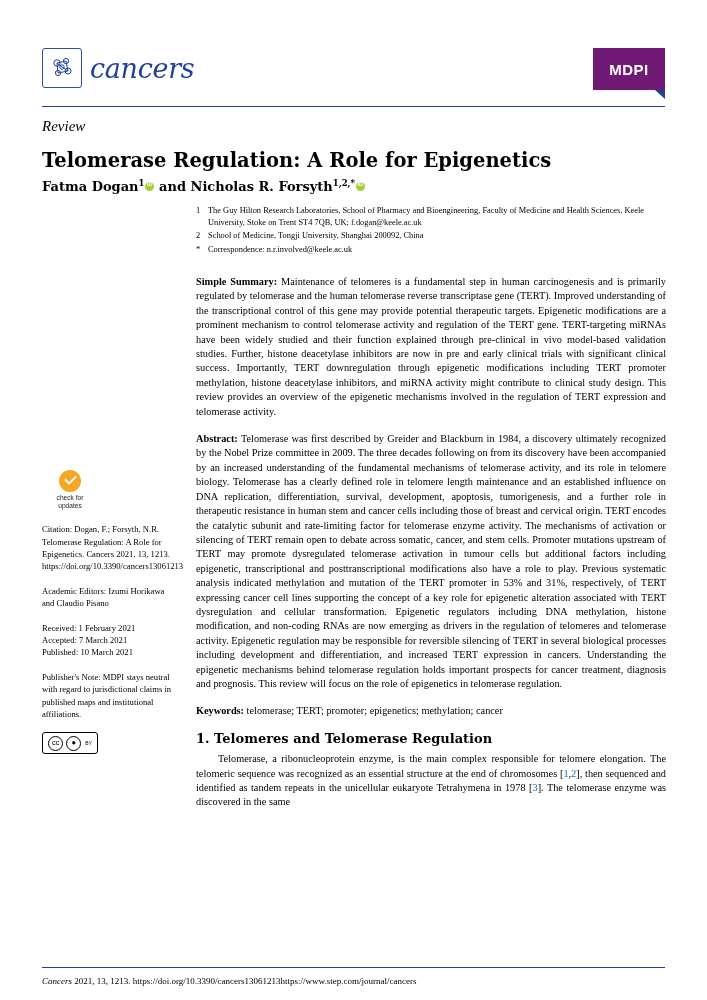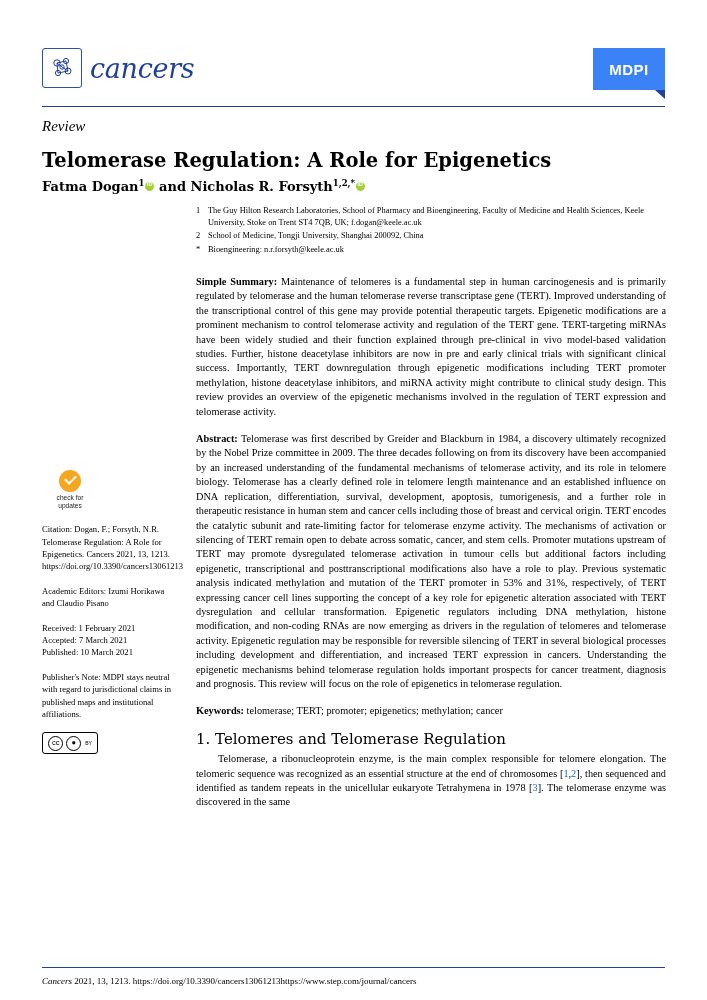--- a/index.html
+++ b/index.html
@@ -56,21 +56,21 @@
     color: #21409a;
     letter-spacing: -0.3px;
     line-height: 1;
   }
   .mdpi-logo {
     position: absolute;
     right: 0;
     top: 0;
     width: 72px;
     height: 42px;
-    background: #3b82f6;
+    background: #701a75;
     display: flex;
     align-items: center;
     justify-content: center;
   }
   .mdpi-logo span {
     color: #ffffff;
     font-family: "Liberation Sans", sans-serif;
     font-weight: bold;
     font-size: 15px;
     letter-spacing: 0.5px;
@@ -179,22 +179,22 @@
   }
   .body-col p {
     margin: 0 0 13px 0;
   }
   .lead {
     font-weight: bold;
   }
 
   .section-head {
     font-family: "DejaVu Serif", serif;
-    font-weight: normal;
-    font-size: 15px;
+    font-weight: bold;
+    font-size: 13px;
     margin: 4px 0 6px 0;
   }
   .first-para {
     text-indent: 22px;
     margin: 0;
   }
   a.cite {
     color: #0b6ebf;
     text-decoration: none;
   }
@@ -328,21 +328,21 @@
     <div class="aff-row">
       <span class="aff-marker">1</span>
       <span class="aff-text">The Guy Hilton Research Laboratories, School of Pharmacy and Bioengineering, Faculty of Medicine and Health Sciences, Keele University, Stoke on Trent ST4 7QB, UK; f.dogan@keele.ac.uk</span>
     </div>
     <div class="aff-row">
       <span class="aff-marker">2</span>
       <span class="aff-text">School of Medicine, Tongji University, Shanghai 200092, China</span>
     </div>
     <div class="aff-row">
       <span class="aff-marker">*</span>
-      <span class="aff-text">Bioengineering: n.r.forsyth@keele.ac.uk</span>
+      <span class="aff-text">Correspondence: n.r.involved@keele.ac.uk</span>
     </div>
   </div>
 
   <div class="body-col">
     <p><span class="lead">Simple Summary:</span><span> Maintenance of telomeres is a fundamental step in human carcinogenesis and is primarily regulated by telomerase and the human telomerase reverse transcriptase gene (TERT). Improved understanding of the transcriptional control of this gene may provide potential therapeutic targets. Epigenetic modifications are a prominent mechanism to control telomerase activity and regulation of the TERT gene. TERT-targeting miRNAs have been widely studied and their function explained through pre-clinical in vivo model-based validation studies. Further, histone deacetylase inhibitors are now in pre and early clinical trials with significant clinical success. Importantly, TERT downregulation through epigenetic modifications including TERT promoter methylation, histone deacetylase inhibitors, and miRNA activity might contribute to clinical study design. This review provides an overview of the epigenetic mechanisms involved in the regulation of TERT expression and telomerase activity.</span></p>
 
     <p><span class="lead">Abstract:</span><span> Telomerase was first described by Greider and Blackburn in 1984, a discovery ultimately recognized by the Nobel Prize committee in 2009. The three decades following on from its discovery have been accompanied by an increased understanding of the fundamental mechanisms of telomerase activity, and its role in telomere biology. Telomerase has a clearly defined role in telomere length maintenance and an established influence on DNA replication, differentiation, survival, development, apoptosis, tumorigenesis, and a further role in therapeutic resistance in human stem and cancer cells including those of breast and cervical origin. TERT encodes the catalytic subunit and rate-limiting factor for telomerase enzyme activity. The mechanisms of activation or silencing of TERT remain open to debate across somatic, cancer, and stem cells. Promoter mutations upstream of TERT may promote dysregulated telomerase activation in tumour cells but additional factors including epigenetic, transcriptional and posttranscriptional modifications also have a role to play. Previous systematic analysis indicated methylation and mutation of the TERT promoter in 53% and 31%, respectively, of TERT expressing cancer cell lines supporting the concept of a key role for epigenetic alteration associated with TERT dysregulation and cellular transformation. Epigenetic regulators including DNA methylation, histone modification, and non-coding RNAs are now emerging as drivers in the regulation of telomeres and telomerase activity. Epigenetic regulation may be responsible for reversible silencing of TERT in several biological processes including development and differentiation, and increased TERT expression in cancers. Understanding the epigenetic mechanisms behind telomerase regulation holds important prospects for cancer treatment, diagnosis and prognosis. This review will focus on the role of epigenetics in telomerase regulation.</span></p>
 
     <p><span class="lead">Keywords:</span><span> telomerase; TERT; promoter; epigenetics; methylation; cancer</span></p>
 

